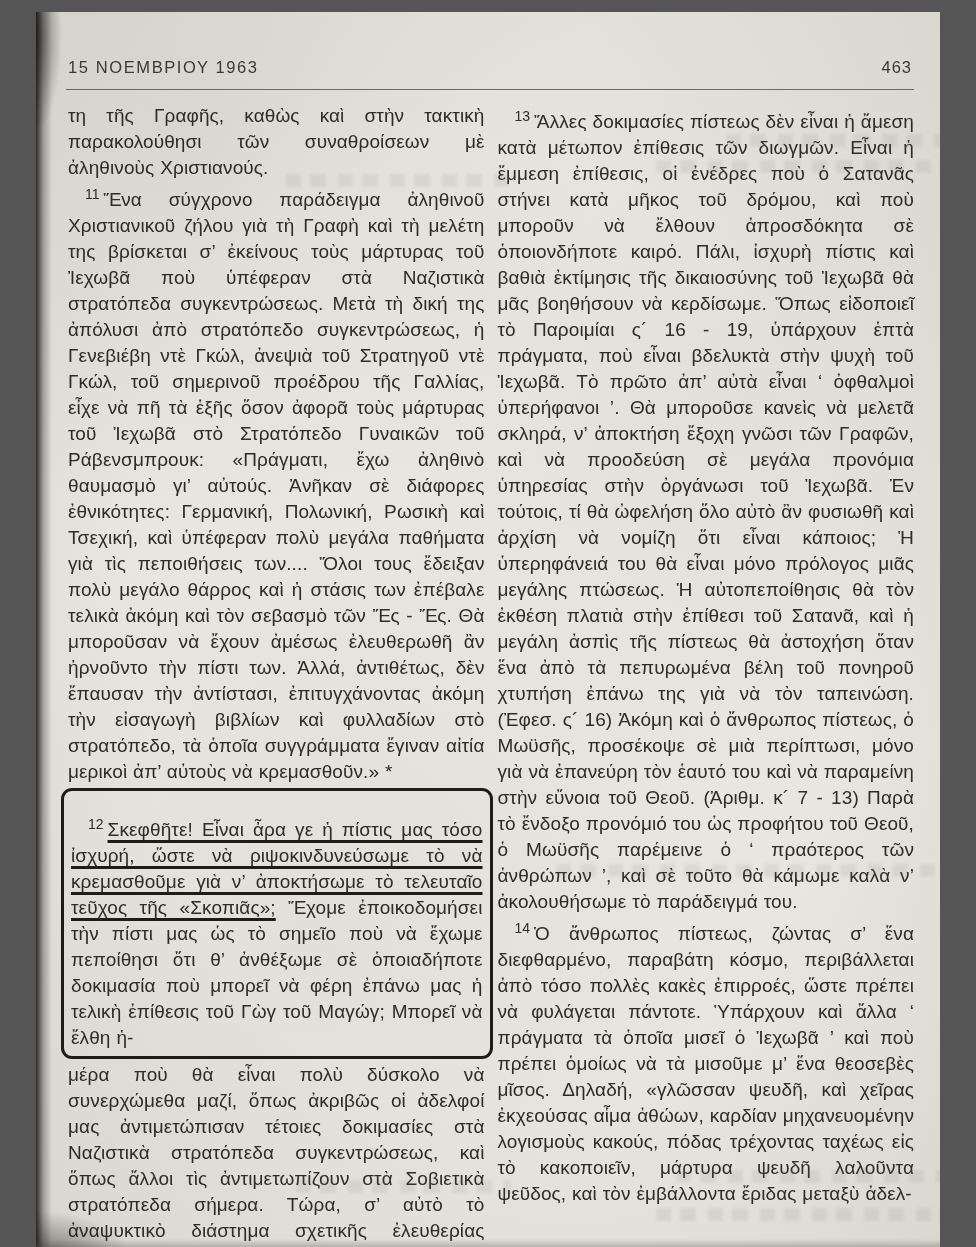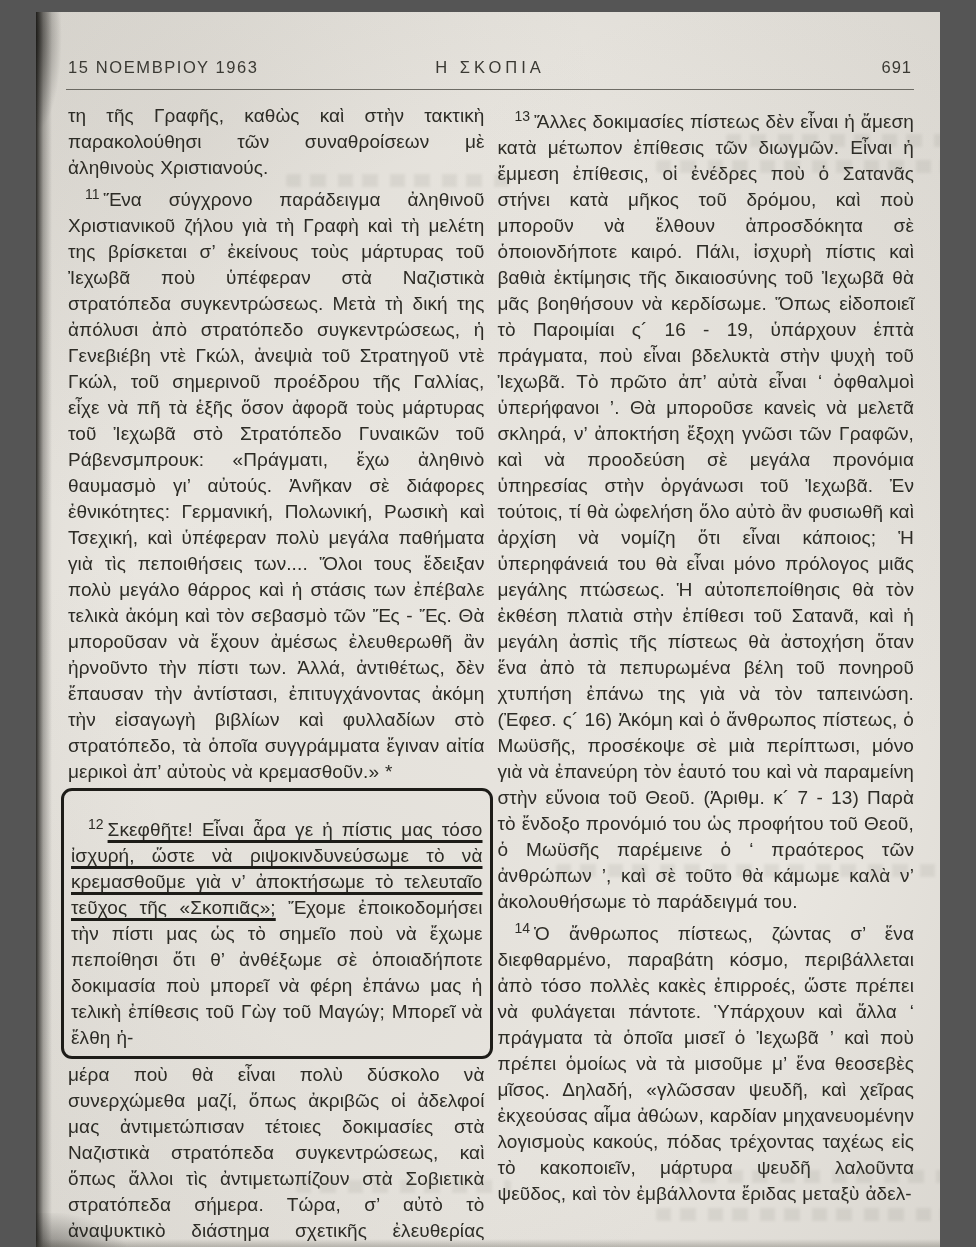--- a/index.html
+++ b/index.html
@@ -57,22 +57,21 @@
   .underlined{text-decoration:underline;text-decoration-thickness:2.5px;
     text-underline-offset:4px;text-decoration-color:#1d1c18;}
 </style>
 </head>
 <body>
 
 <div class="page">
 
   <header class="header">
     <span class="hdr-date">15 ΝΟΕΜΒΡΙΟΥ 1963</span>
-    <span class="hdr-title">Η ΣΚΟΠΙΑ</span>
-    <span class="hdr-page">691</span>
+    <span class="hdr-page">463</span>
   </header>
   <div class="header-rule"></div>
 
   <main class="columns">
 
     <section class="col">
       <p class="body-text no-indent">τη τῆς Γραφῆς, καθὼς καὶ στὴν τακτικὴ παρακολούθησι τῶν συναθροίσεων μὲ ἀληθινοὺς Χριστιανούς.</p>
 
       <p class="body-text"><sup class="pnum">11</sup><span>Ἕνα σύγχρονο παράδειγμα ἀληθινοῦ Χριστιανικοῦ ζήλου γιὰ τὴ Γραφὴ καὶ τὴ μελέτη της βρίσκεται σ’ ἐκείνους τοὺς μάρτυρας τοῦ Ἰεχωβᾶ ποὺ ὑπέφεραν στὰ Ναζιστικὰ στρατόπεδα συγκεντρώσεως. Μετὰ τὴ δική της ἀπόλυσι ἀπὸ στρατόπεδο συγκεντρώσεως, ἡ Γενεβιέβη ντὲ Γκώλ, ἀνεψιὰ τοῦ Στρατηγοῦ ντὲ Γκώλ, τοῦ σημερινοῦ προέδρου τῆς Γαλλίας, εἶχε νὰ πῆ τὰ ἑξῆς ὅσον ἀφορᾶ τοὺς μάρτυρας τοῦ Ἰεχωβᾶ στὸ Στρατόπεδο Γυναικῶν τοῦ Ράβενσμπρουκ: «Πράγματι, ἔχω ἀληθινὸ θαυμασμὸ γι’ αὐτούς. Ἀνῆκαν σὲ διάφορες ἐθνικότητες: Γερμανική, Πολωνική, Ρωσικὴ καὶ Τσεχική, καὶ ὑπέφεραν πολὺ μεγάλα παθήματα γιὰ τὶς πεποιθήσεις των.... Ὅλοι τους ἔδειξαν πολὺ μεγάλο θάρρος καὶ ἡ στάσις των ἐπέβαλε τελικὰ ἀκόμη καὶ τὸν σεβασμὸ τῶν Ἔς - Ἔς. Θὰ μποροῦσαν νὰ ἔχουν ἀμέσως ἐλευθερωθῆ ἂν ἠρνοῦντο τὴν πίστι των. Ἀλλά, ἀντιθέτως, δὲν ἔπαυσαν τὴν ἀντίστασι, ἐπιτυγχάνοντας ἀκόμη τὴν εἰσαγωγὴ βιβλίων καὶ φυλλαδίων στὸ στρατόπεδο, τὰ ὁποῖα συγγράμματα ἔγιναν αἰτία μερικοὶ ἀπ’ αὐτοὺς νὰ κρεμασθοῦν.» *</span></p>
 

